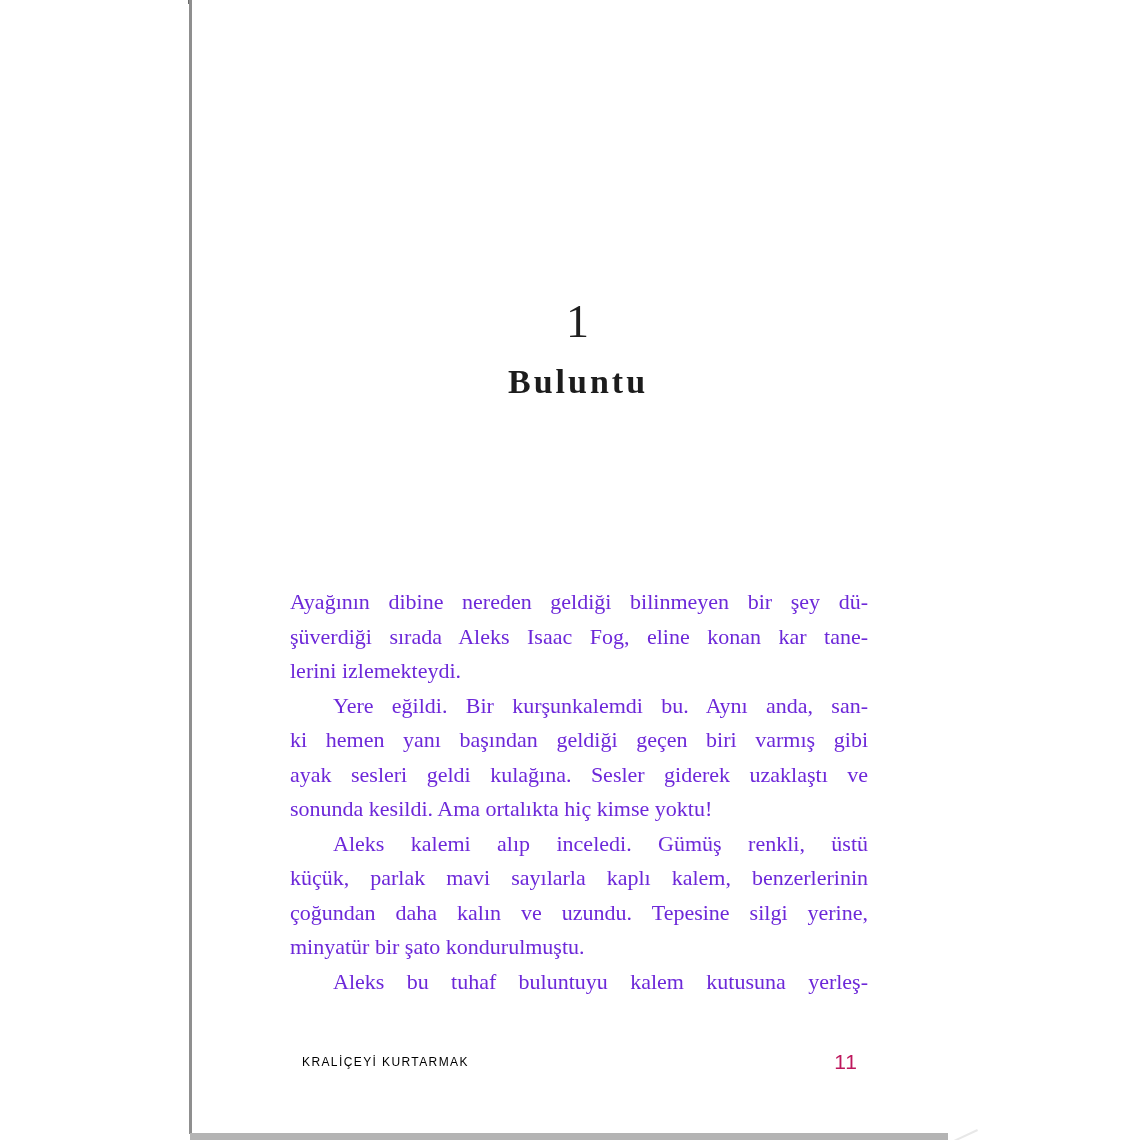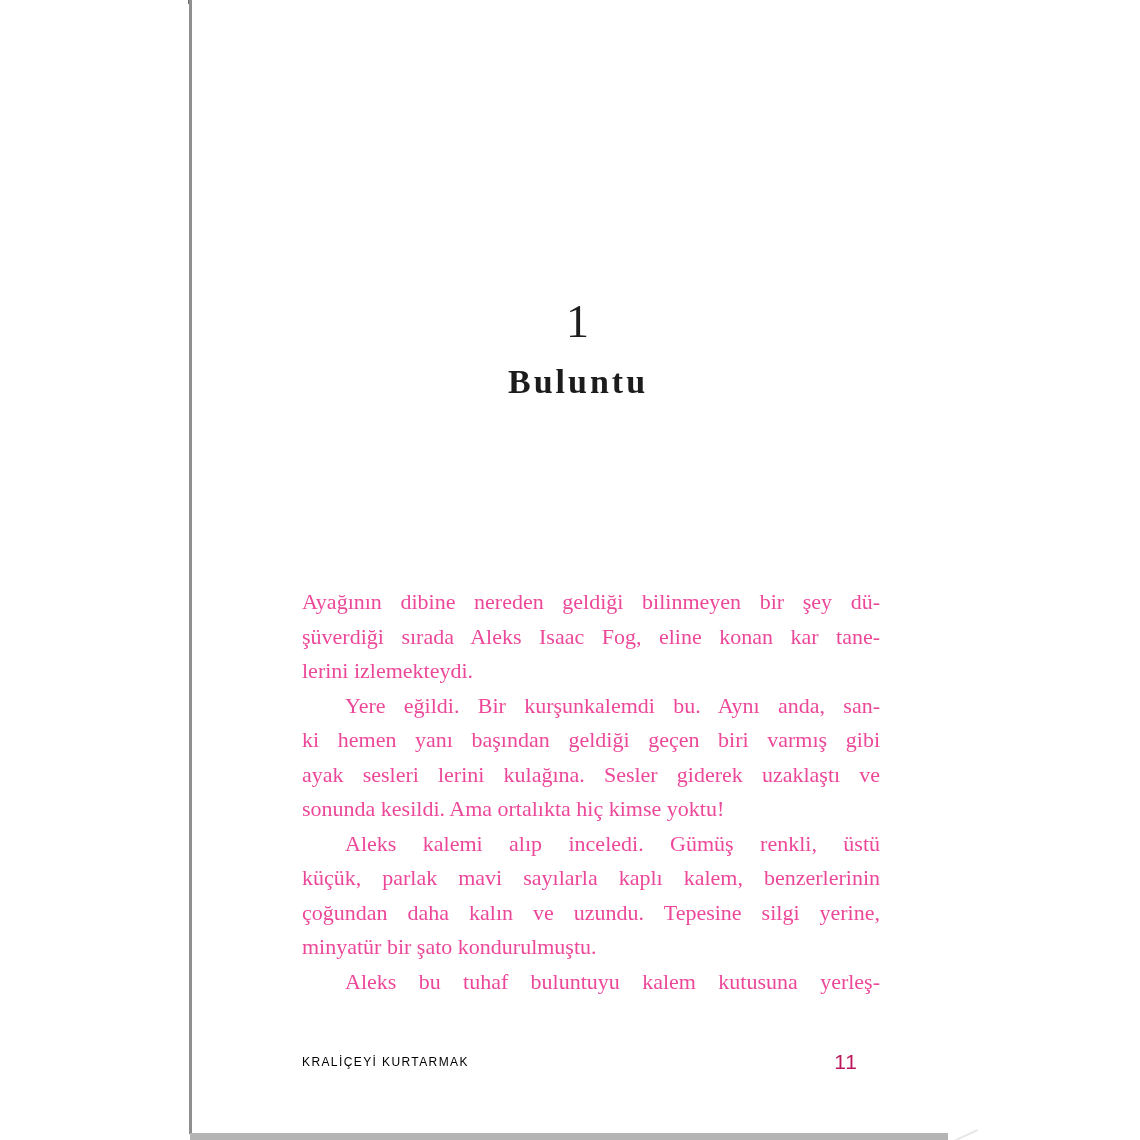--- a/index.html
+++ b/index.html
@@ -76,25 +76,25 @@
     margin-top: 14px;
     font-family: "Liberation Serif", serif;
     font-size: 34px;
     line-height: 40px;
     font-weight: 700;
     letter-spacing: 3px;
     color: #1c1c1c;
   }
   .body-text {
     position: absolute;
-    left: 110px; top: 585px;
+    left: 98px; top: 585px;
     width: 578px;
     font-size: 22px;
     line-height: 34.5px;
-    color: #ec4899;
+    color: #6d28d9;
   }
   .body-text .line {
     white-space: nowrap;
     text-align: justify;
     text-align-last: justify;
   }
   .body-text .line.short {
     text-align-last: left;
   }
   .body-text .line.indent {
@@ -140,21 +140,21 @@
       <div class="chapter-title">Buluntu</div>
     </div>
 
     <div class="body-text">
 
     <div class="line">Ayağının dibine nereden geldiği bilinmeyen bir şey dü-</div>
         <div class="line">şüverdiği sırada Aleks Isaac Fog, eline konan kar tane-</div>
         <div class="line short">lerini izlemekteydi.</div>
         <div class="line indent">Yere eğildi. Bir kurşunkalemdi bu. Aynı anda, san-</div>
         <div class="line">ki hemen yanı başından geldiği geçen biri varmış gibi</div>
-        <div class="line">ayak sesleri lerini kulağına. Sesler giderek uzaklaştı ve</div>
+        <div class="line">ayak sesleri geldi kulağına. Sesler giderek uzaklaştı ve</div>
         <div class="line short">sonunda kesildi. Ama ortalıkta hiç kimse yoktu!</div>
         <div class="line indent">Aleks kalemi alıp inceledi. Gümüş renkli, üstü</div>
         <div class="line">küçük, parlak mavi sayılarla kaplı kalem, benzerlerinin</div>
         <div class="line">çoğundan daha kalın ve uzundu. Tepesine silgi yerine,</div>
         <div class="line short">minyatür bir şato kondurulmuştu.</div>
         <div class="line indent">Aleks bu tuhaf buluntuyu kalem kutusuna yerleş-</div>
       </div>
 
     <div class="footer">
       <span class="running-title">KRALİÇEYİ KURTARMAK</span>

